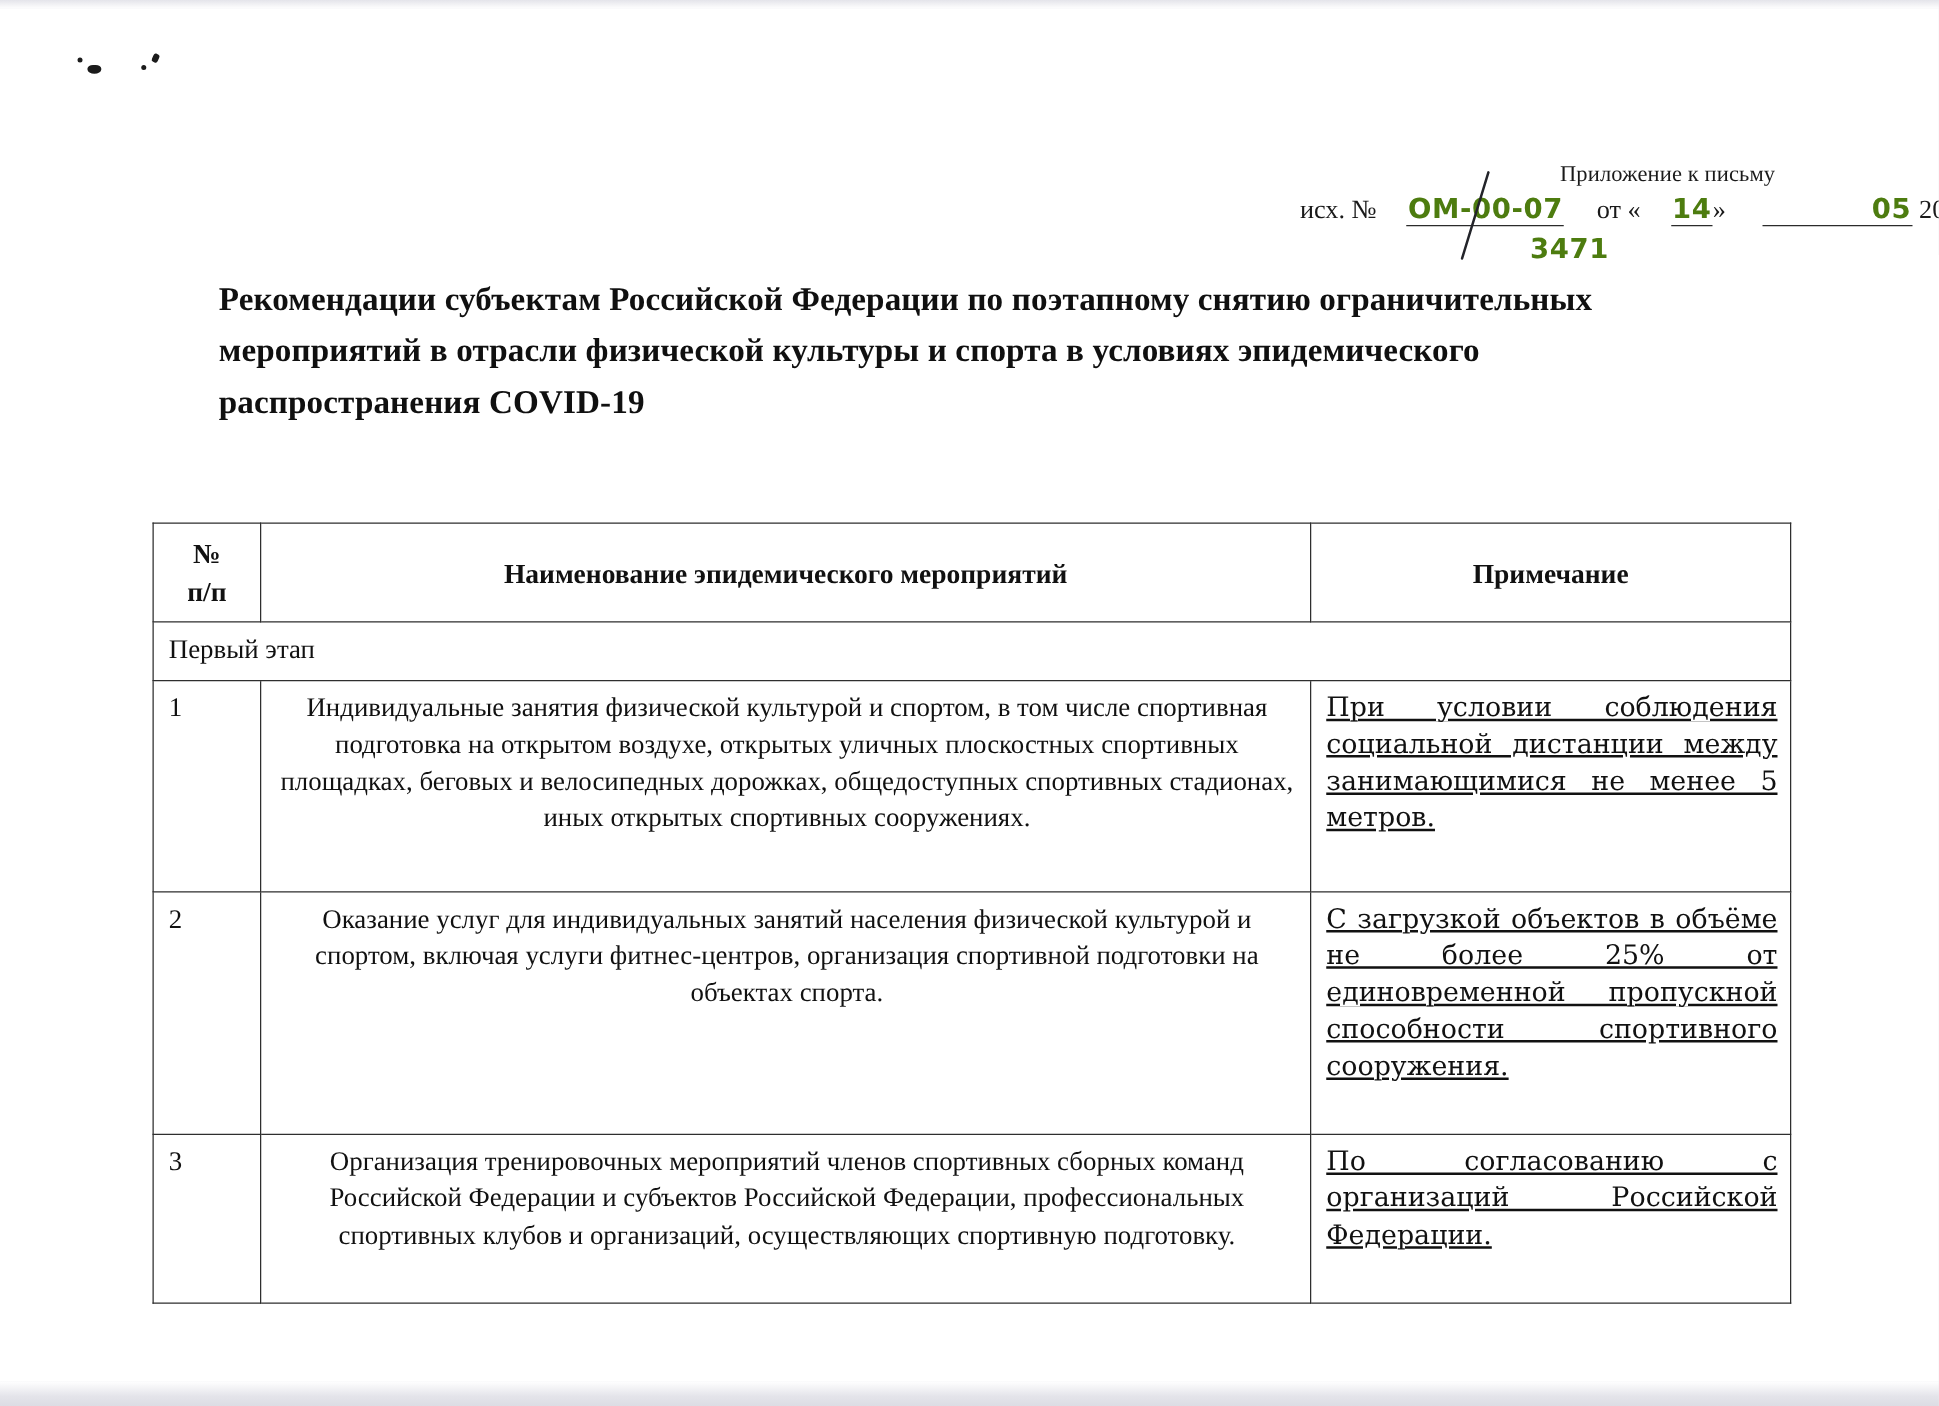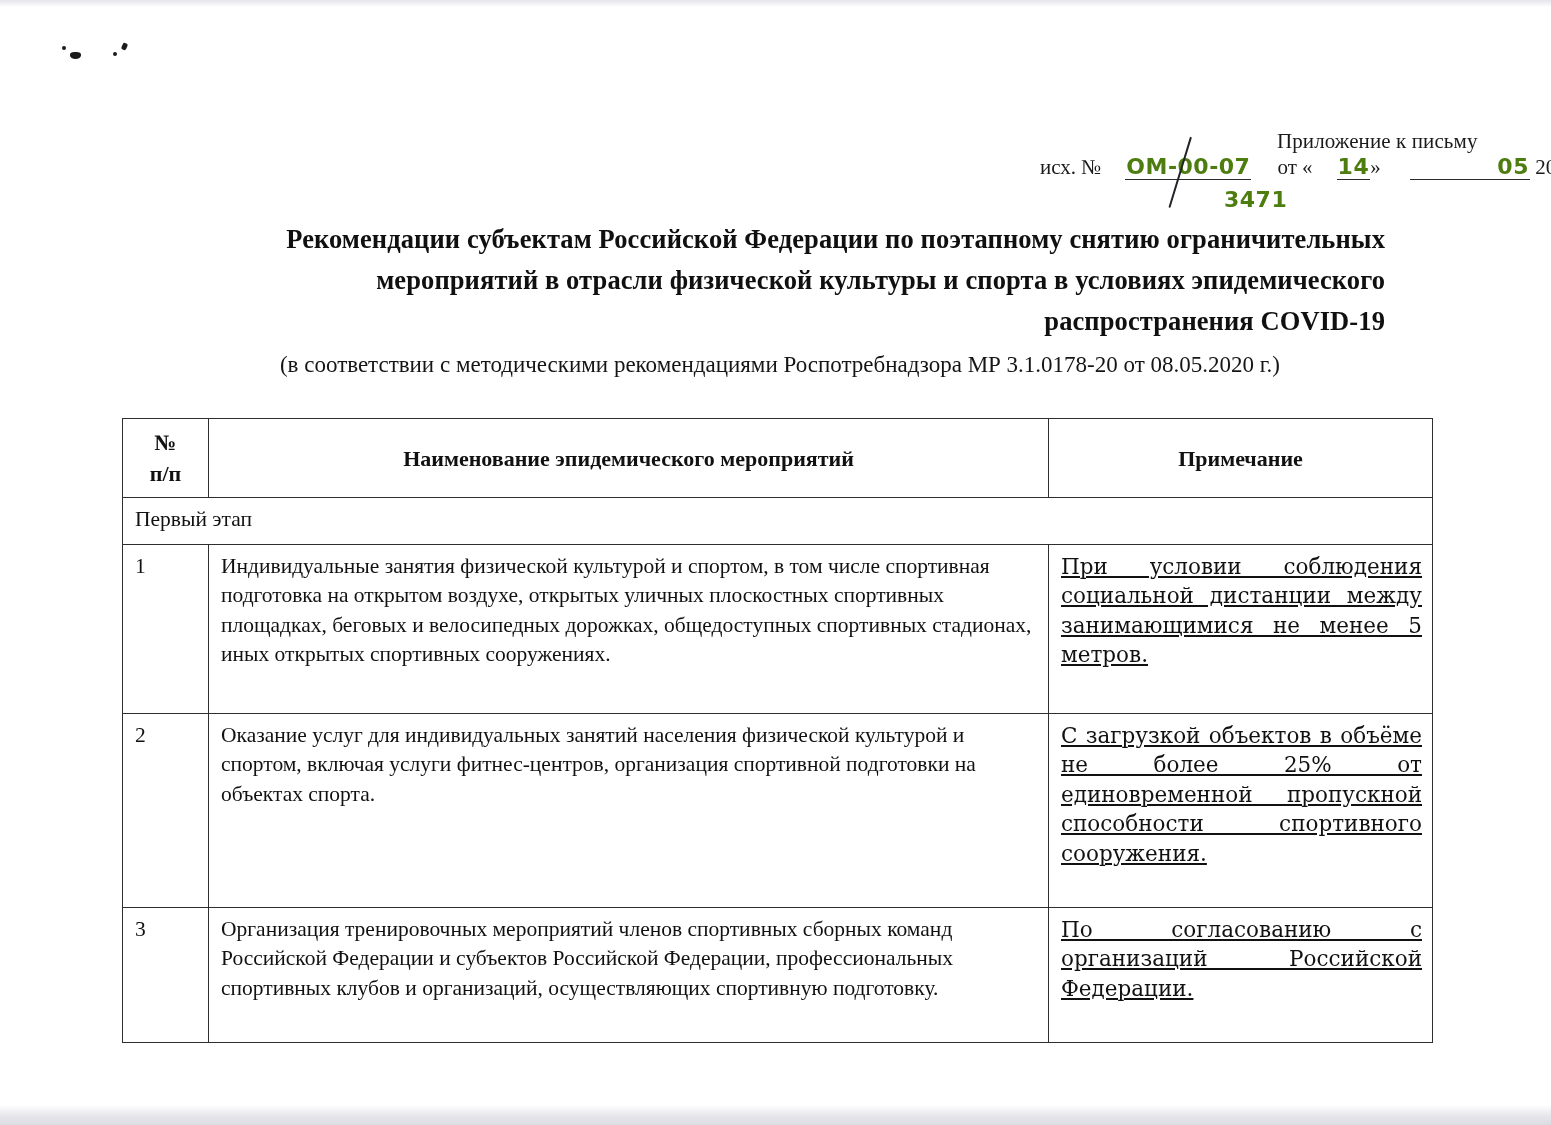--- a/index.html
+++ b/index.html
@@ -60,23 +60,22 @@
     top: 122px;
     width: 420px;
     font-size: 20px;
     color: #1a1a1a;
   }
   #letterhead .appendix-label {
     position: absolute;
     left: 208px;
     top: 0px;
     white-space: nowrap;
-    font-size: 21px;
+    font-size: 18px;
     letter-spacing: .1px;
-    margin-left: 29px;
   }
   #letterhead .ref-line {
     position: absolute;
     left: 0;
     top: 26px;
     white-space: nowrap;
     font-size: 21px;
   }
   .hand {
     font-family: "DejaVu Sans", sans-serif;
@@ -109,21 +108,21 @@
     top: 58px;
     white-space: nowrap;
   }
 
   
   #doc-title {
     position: absolute;
     left: 175px;
     top: 212px;
     width: 1210px;
-    text-align: right;
+    text-align: left;
     font-weight: 700;
     font-size: 26.5px;
     line-height: 41px;
     color: #101010;
     letter-spacing: .1px;
   }
   #doc-subtitle {
     position: absolute;
     left: 175px;
     top: 342px;
@@ -164,21 +163,21 @@
   col.c-num   { width: 86px; }
   col.c-main  { width: 840px; }
   col.c-note  { width: 384px; }
 
   td.cell-num {
     text-align: left;
     padding-left: 12px;
     font-size: 21.5px;
   }
   td.cell-main {
-    text-align: left;
+    text-align: center;
     padding-right: 28px;
     margin-left: 16px;
   }
   td.cell-note {
     text-align: justify;
     text-justify: inter-word;
     padding-left: 13px;
     padding-right: 10px;
     font-family: "DejaVu Serif", "Liberation Serif", serif;
     font-size: 20.5px;
@@ -224,21 +223,20 @@
         <span>2020 г.</span>
       </div>
 
       <div class="slash"></div>
 
       <div class="ref-denominator hand">3471</div>
     </div>
 
     <div id="doc-title">Рекомендации субъектам Российской Федерации по поэтапному снятию ограничительных мероприятий в отрасли физической культуры и спорта в условиях эпидемического распространения COVID-19</div>
 
-    <div id="doc-subtitle">(в соответствии с методическими рекомендациями Роспотребнадзора МР 3.1.0178-20 от 08.05.2020 г.)</div>
 
     <table id="rec-table">
       <colgroup>
         <col class="c-num">
         <col class="c-main">
         <col class="c-note">
       </colgroup>
       <thead>
         <tr>
           <th>

